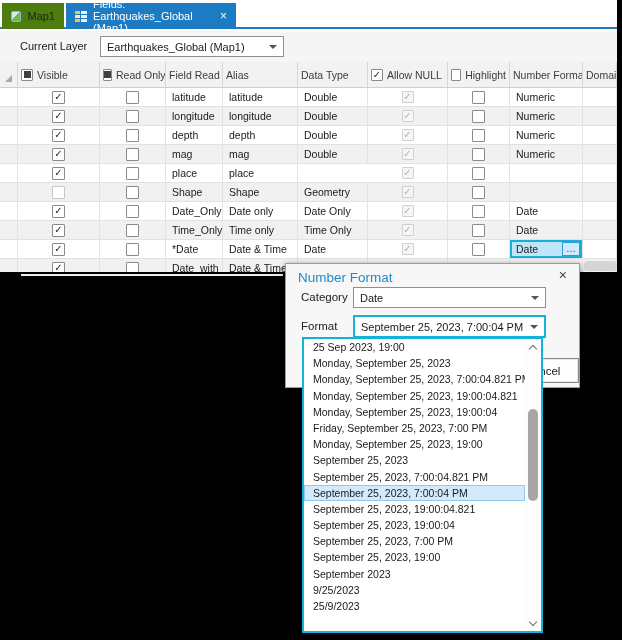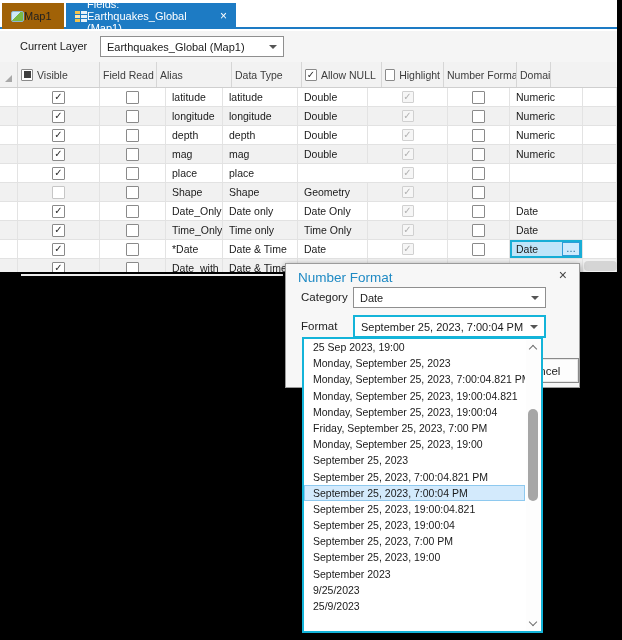--- a/index.html
+++ b/index.html
@@ -5,22 +5,22 @@
   html,body{margin:0;padding:0;background:#000;}
   *{box-sizing:border-box;}
   #stage{
     position:relative;width:622px;height:640px;background:#000;
     overflow:hidden;font-family:"Liberation Sans",sans-serif;
     border-radius:0 0 8px 8px;
   }
   
   .window{position:absolute;left:0;top:0;width:617px;height:272px;background:#fff;overflow:hidden;z-index:1;}
   .tabstrip{position:absolute;left:0;top:0;width:617px;height:29px;background:#fff;border-bottom:2px solid #1d7bc4;}
-  .tab{position:absolute;top:3px;height:26px;display:flex;align-items:center;padding:0 9px;font-size:11px;cursor:default;}
-  .tab.inactive{left:2px;width:62px;color:#222;background:#a16207;}
+  .tab{position:absolute;top:3px;height:26px;display:flex;align-items:center;gap:6px;padding:0 9px;font-size:11px;cursor:default;}
+  .tab.inactive{left:2px;width:62px;color:#222;background:#4d7c0f;}
   .tab.active{left:66px;width:170px;color:#fff;background:#1d7bc4;}
   .tab .close{font-size:12px;line-height:12px;margin-left:2px;color:#fff;}
   .mapicon{width:13px;height:11px;border:1px solid #8fb9d2;border-radius:2px;
     background:linear-gradient(135deg,#cfe9f5 45%,#79b943 45%);}
   .fieldsicon{width:12px;height:11px;display:grid;grid-template-columns:5px 6px;grid-template-rows:3px 3px 3px;gap:1px;}
   .fieldsicon i{background:#f2c24d;}
   .fieldsicon i.lt{background:#fde7ae;}
   .fieldsicon i.w{background:#e9f2f8;}
   .toolbar{position:absolute;left:0;top:31px;width:617px;height:31px;background:#f5f5f5;}
   .toolbar .lbl{position:absolute;left:20px;top:9px;font-size:11px;color:#1a1a1a;}
@@ -100,20 +100,24 @@
       </div>
     </div>
 
     <div class="thead" id="thead">
         <div class="cell" style="width: 18px; padding: 0px;">
           <span class="corner-tri"></span>
         </div>
         <div class="cell" style="width: 82px;">
           <span class="cb small partial"></span>
           <span>Visible</span>
+        </div>
+        <div class="cell" style="width: 66px;">
+          <span class="cb small partial"></span>
+          <span>Read Only</span>
         </div>
         <div class="cell" style="width: 57px;">
           <span>Field Read</span>
         </div>
         <div class="cell" style="width: 75px;">
           <span>Alias</span>
         </div>
         <div class="cell" style="width: 70px;">
           <span>Data Type</span>
         </div>

